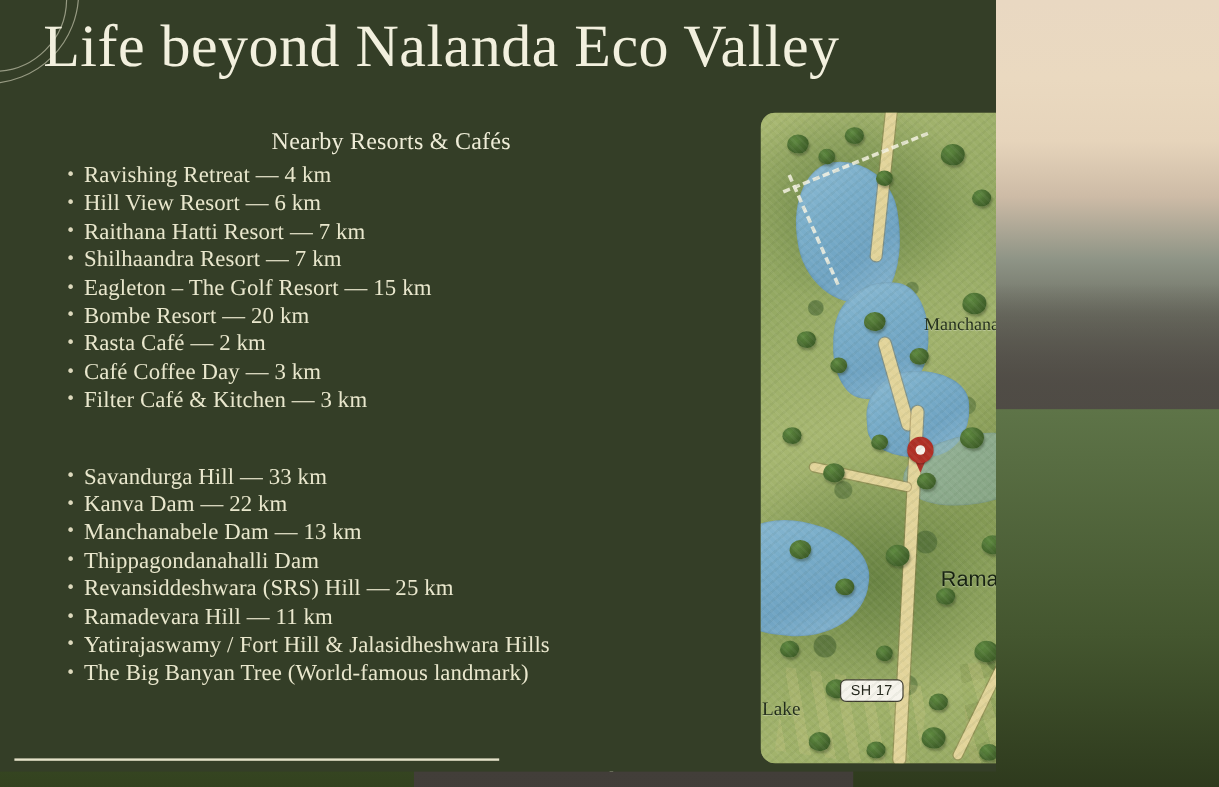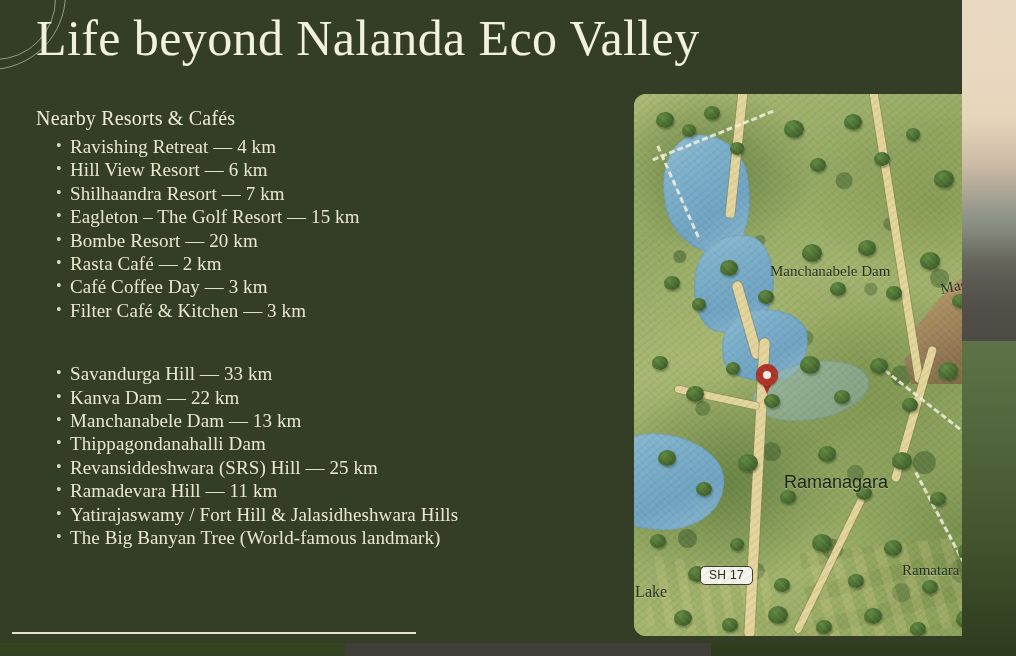--- a/index.html
+++ b/index.html
@@ -58,21 +58,21 @@
     right: 0; bottom: 0;
     width: 30%; height: 48%;
     background: linear-gradient(180deg, #5e7448 0%, #44562f 60%, #2e3a1d 100%);
   }
 
   
   #slide {
     position: absolute;
     left: 0;
     top: 0;
-    width: 962px;
+    width: 830px;
     height: 643px;
     background: #343e27;
     overflow: hidden;
   }
 
   
   .arc {
     position: absolute;
     border: 1px solid rgba(231,230,205,0.55);
     border-radius: 50%;
@@ -102,20 +102,21 @@
     width: 580px;
   }
   .section { margin-bottom: 16px; }
   .section-heading {
     font-size: 20px;
     line-height: 26px;
     color: #eeecd7;
     margin: 0 0 4px 0;
     font-weight: 400;
     letter-spacing: .2px;
+    text-align: center;
   }
   ul.items {
     list-style: none;
     margin: 0;
     padding: 0;
   }
   ul.items li {
     position: relative;
     font-size: 19px;
     line-height: 23.4px;
@@ -410,20 +411,21 @@
 
   <div id="page-title">Life beyond Nalanda Eco Valley</div>
 
   <div id="content">
 
     <div class="section">
       <div class="section-heading">Nearby Resorts &amp; Cafés</div>
       <ul class="items">
         <li>Ravishing Retreat — 4 km</li>
         <li>Hill View Resort — 6 km</li>
+        <li>Raithana Hatti Resort — 7 km</li>
         <li>Shilhaandra Resort — 7 km</li>
         <li>Eagleton – The Golf Resort — 15 km</li>
         <li>Bombe Resort — 20 km</li>
         <li>Rasta Café — 2 km</li>
         <li>Café Coffee Day — 3 km</li>
         <li>Filter Café &amp; Kitchen — 3 km</li>
       </ul>
     </div>
 
     <div id="section-gap"></div>

